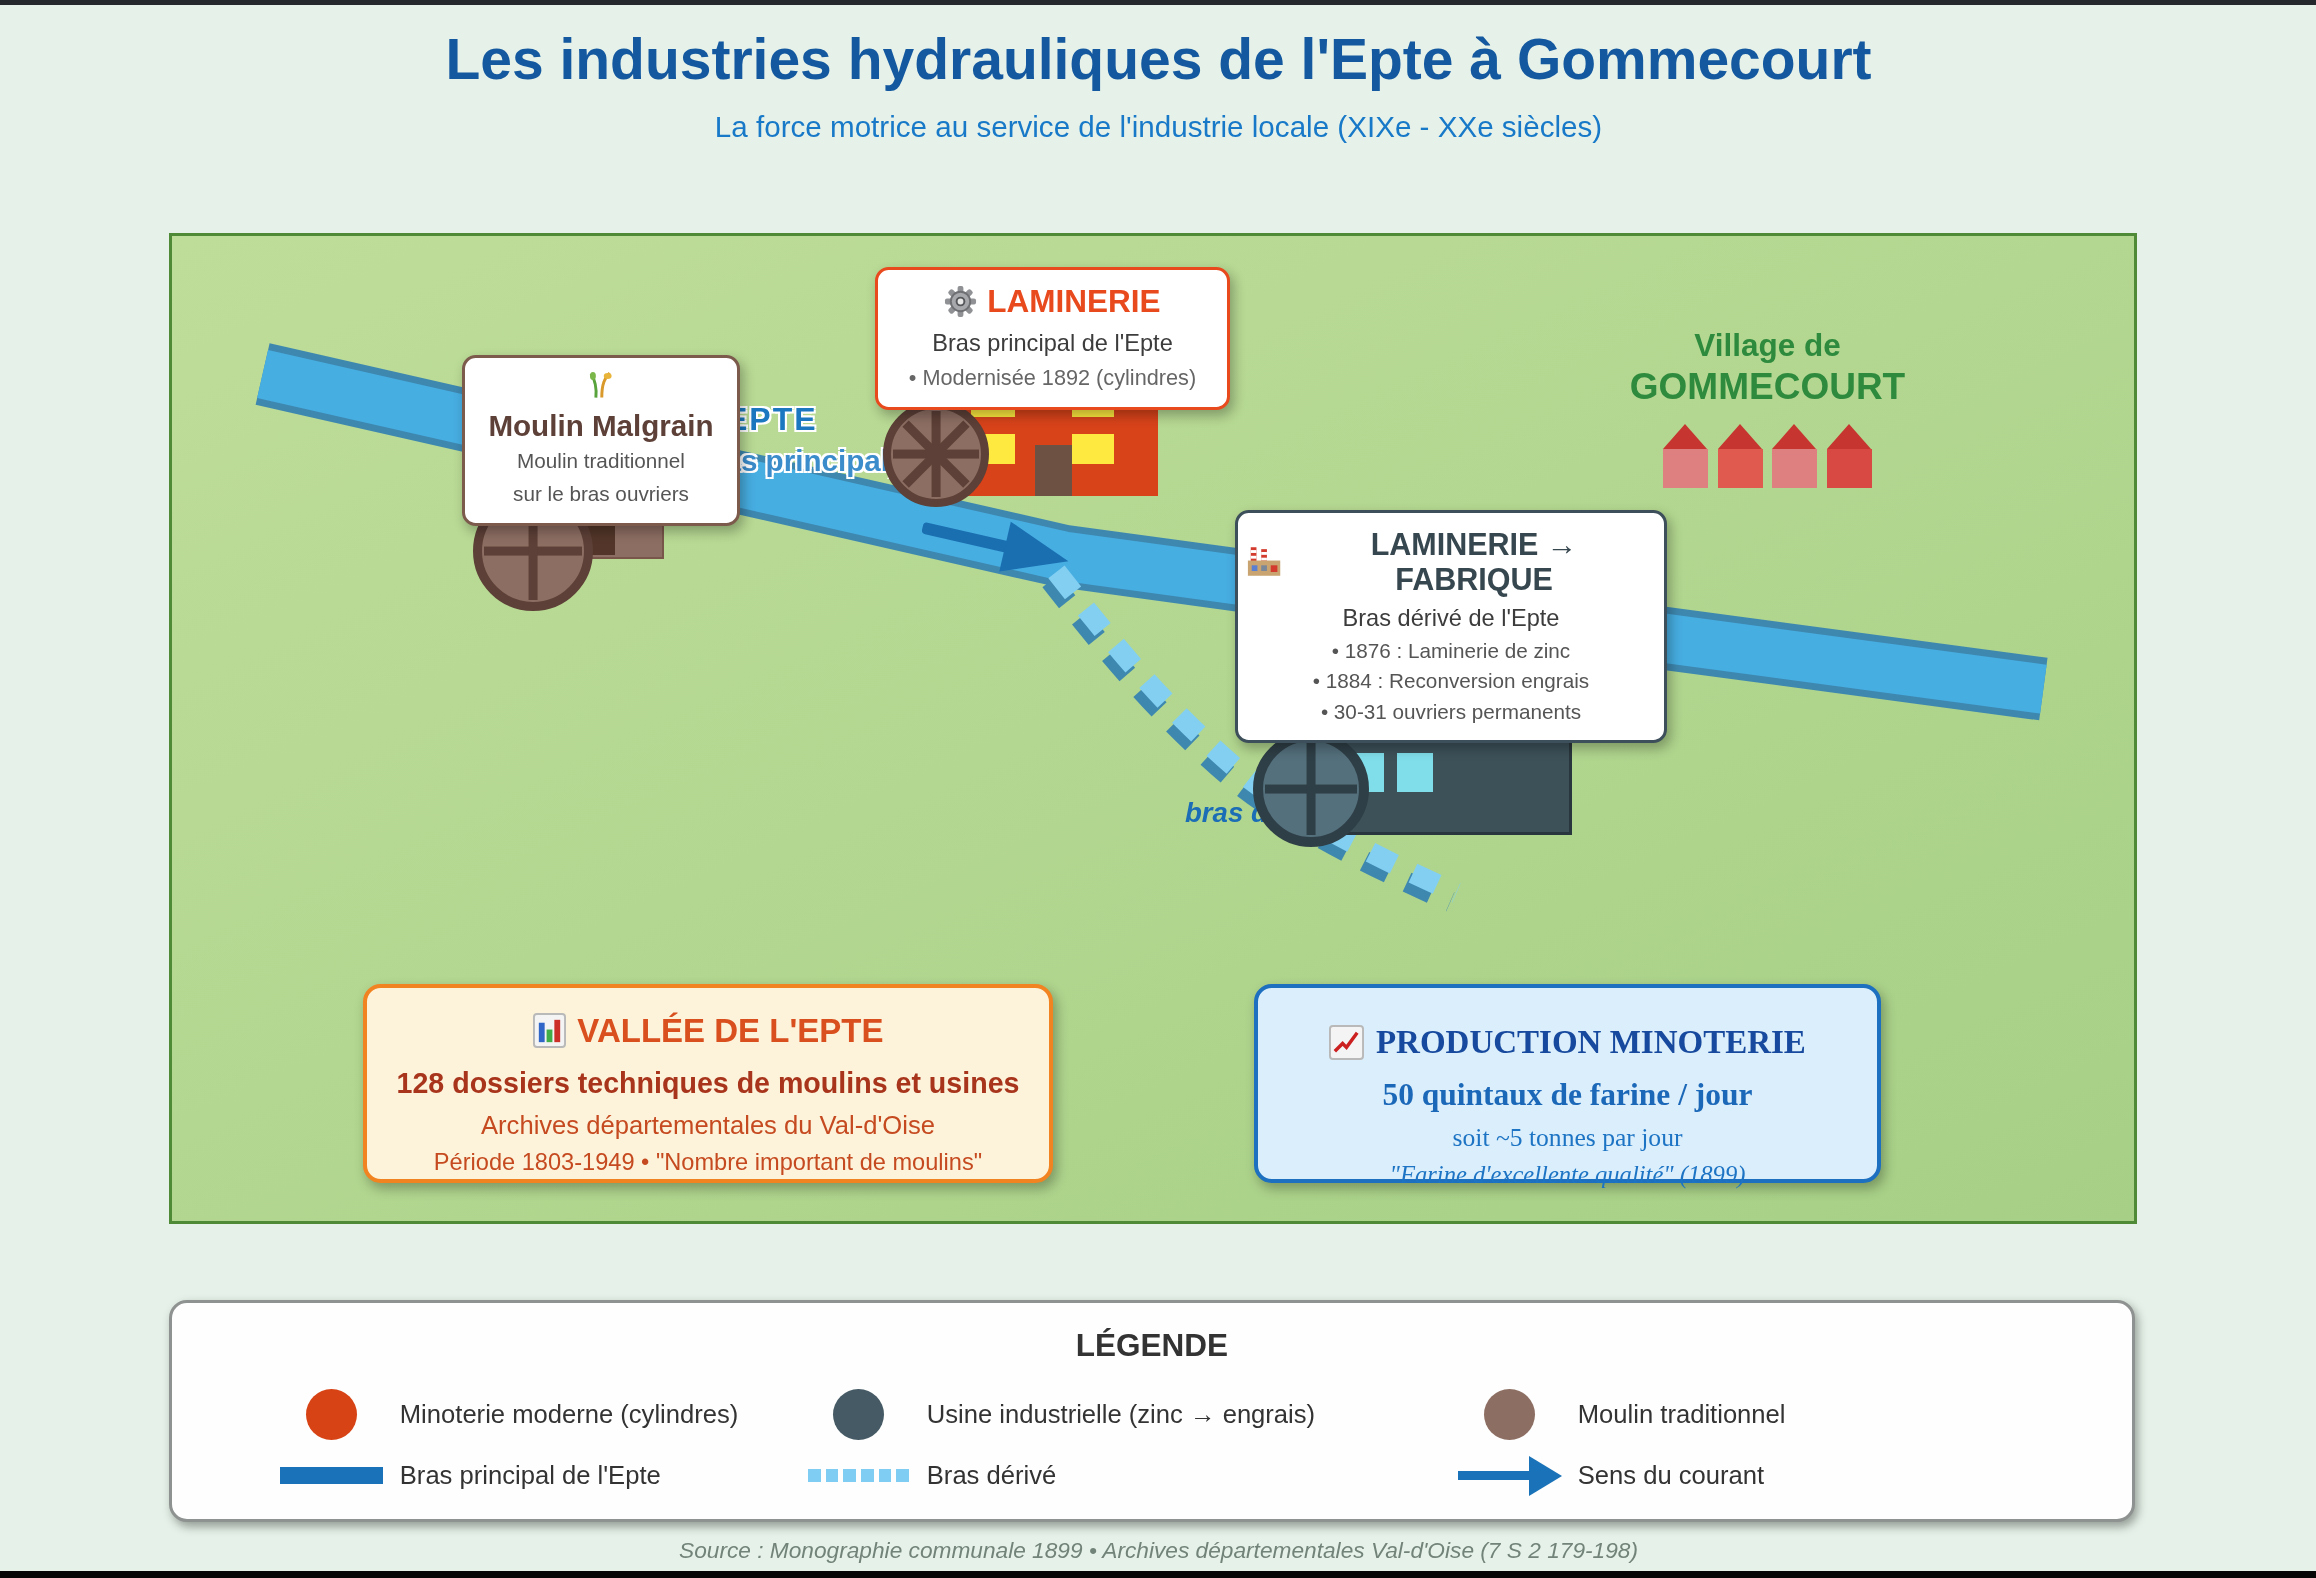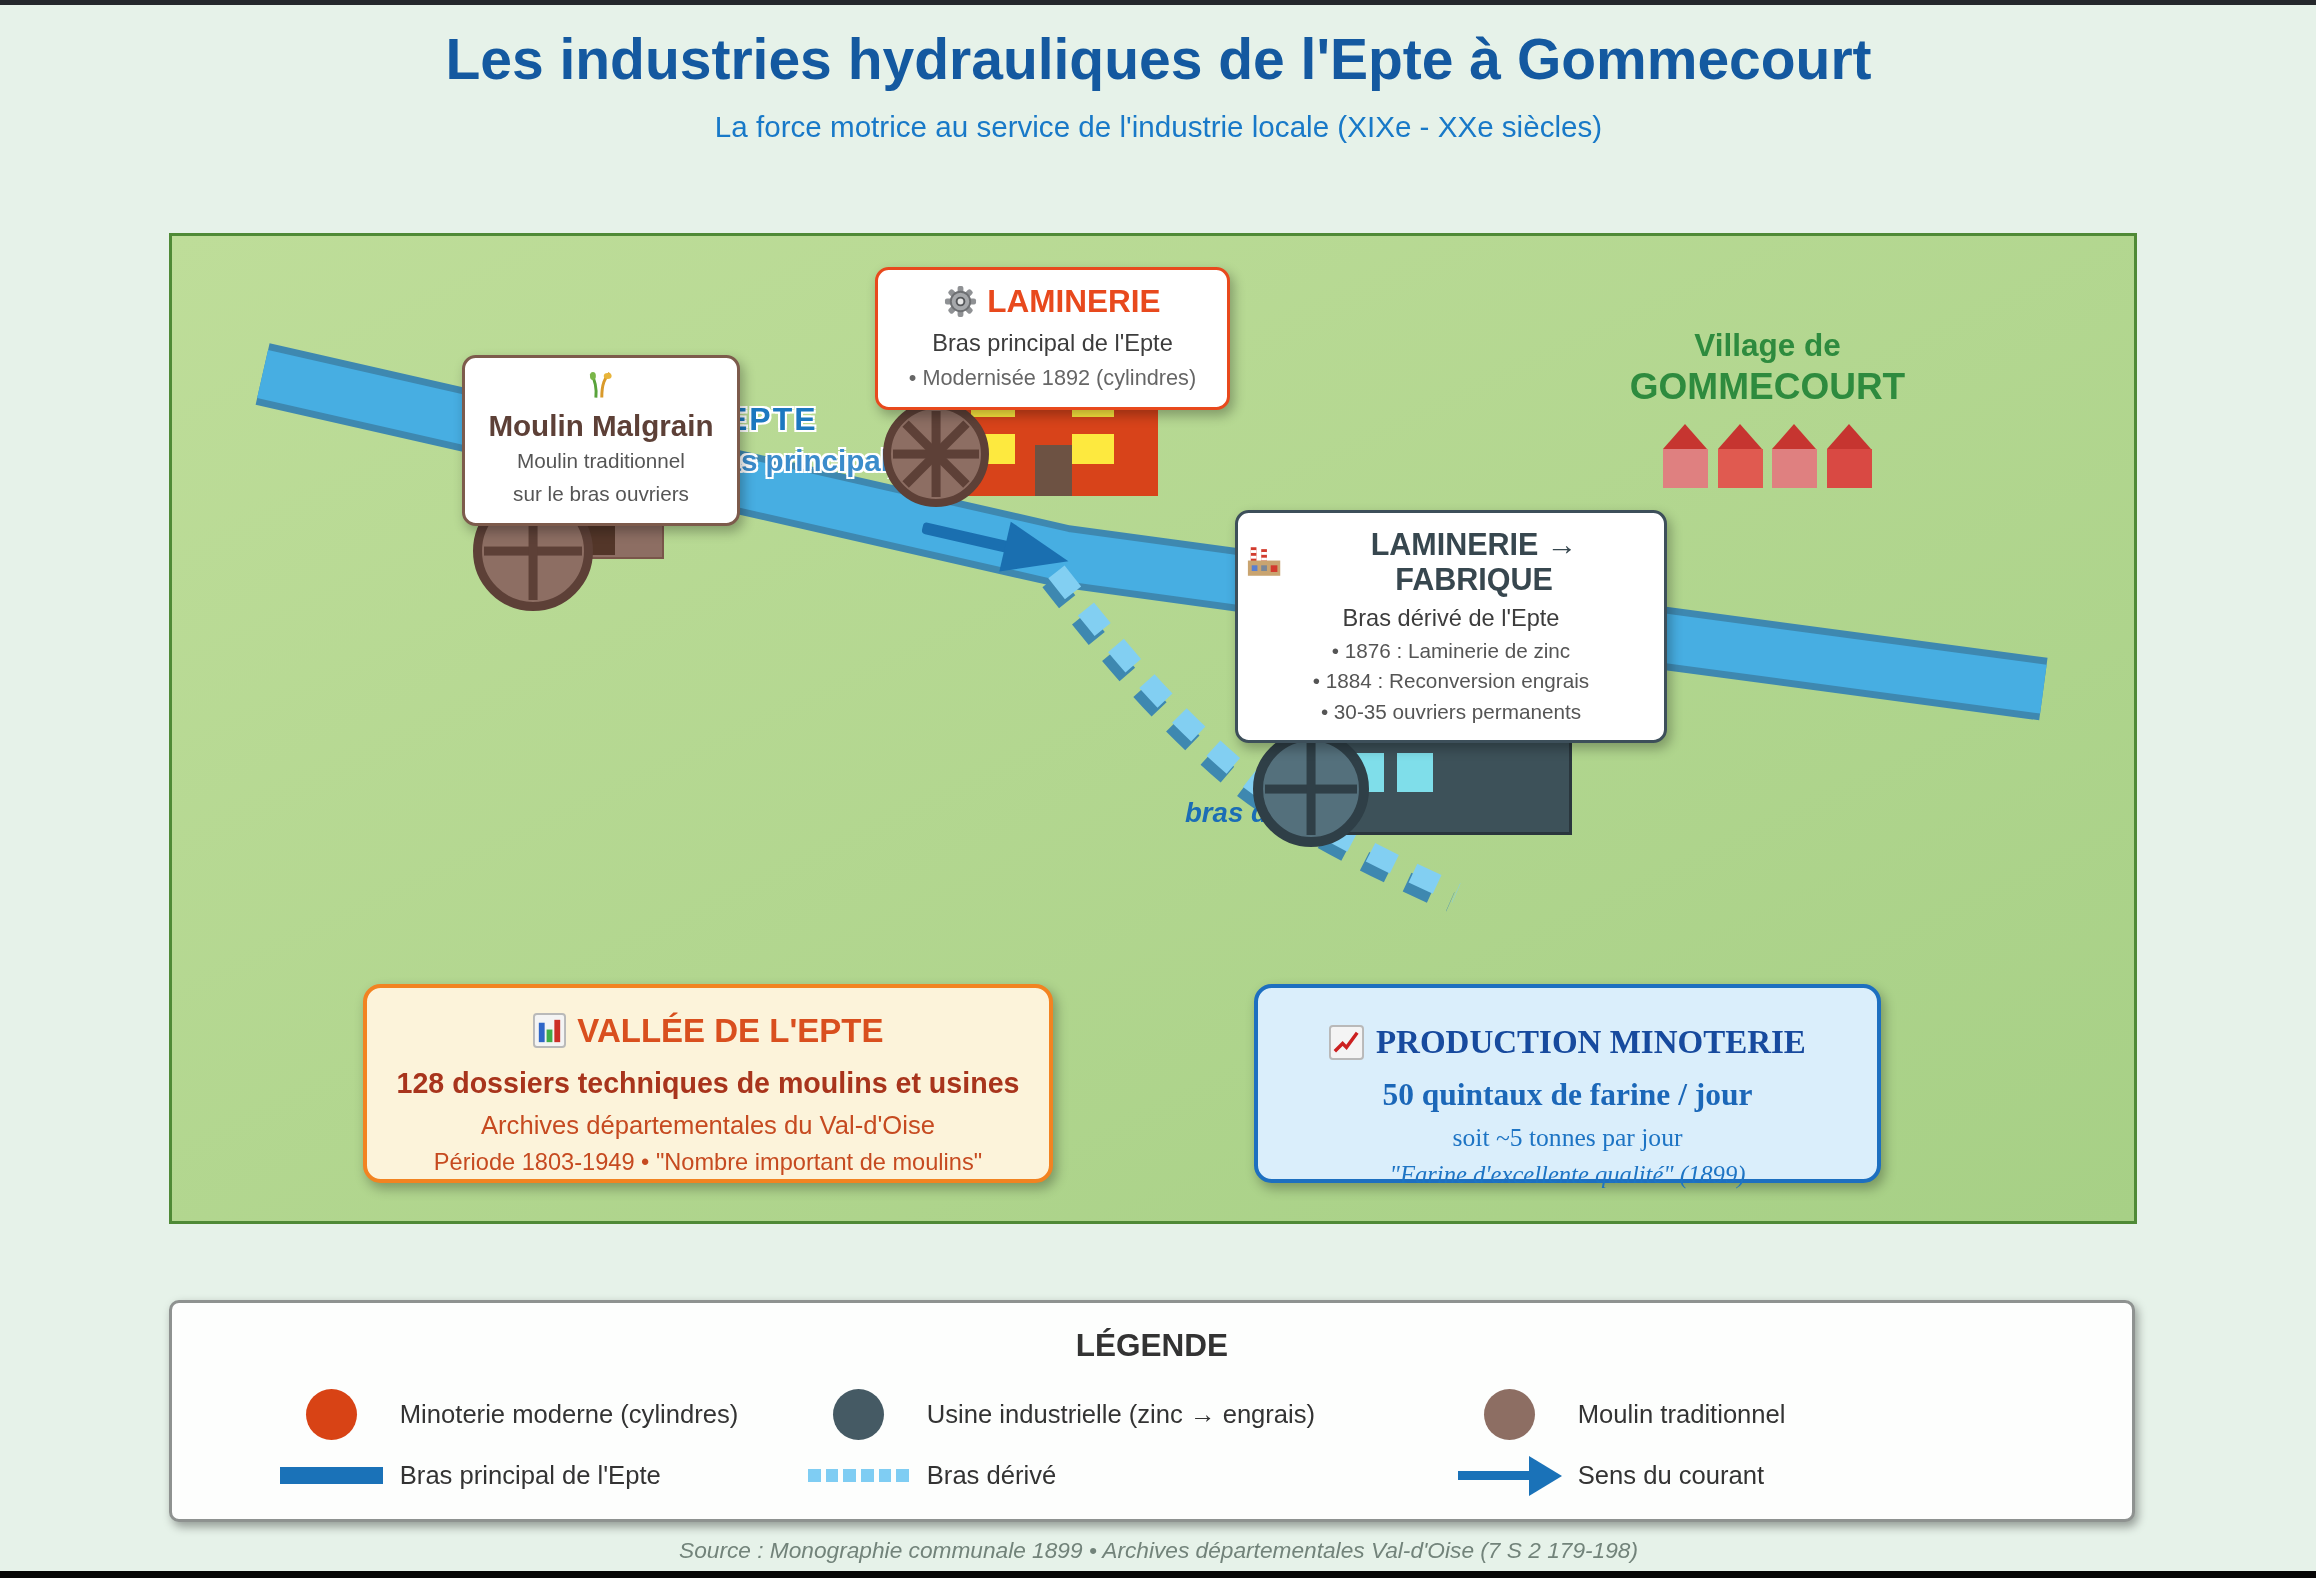--- a/index.html
+++ b/index.html
@@ -98,21 +98,21 @@
   .vallee-card .stat-l2{font-size:25.6px;color:#c64a20;margin-top:10.8px;}
   .vallee-card .stat-l3{font-size:23.6px;color:#c64a20;margin-top:8.9px;}
   .production-card{left:1082px;top:748px;width:627px;height:199px;background:#daeefb;border:4.9px solid #1d6fc0;padding-top:36px;font-family:Liberation Serif, serif;}
   .production-card .stat-title{font-size:33px;font-weight:700;color:#174a9e;display:flex;justify-content:center;align-items:center;gap:11.8px;}
   .production-card .stat-l1{font-size:31.5px;font-weight:700;color:#1b67b8;margin-top:15.8px;}
   .production-card .stat-l2{font-size:25.6px;color:#1d74c4;margin-top:9.9px;}
   .production-card .stat-l3{font-size:24.6px;font-style:italic;color:#1d74c4;margin-top:7.9px;}
 
   
   .legend{position:absolute;left:169px;top:1300px;width:1966px;height:222px;box-sizing:border-box;
-    background:#fdfefd;border:3px solid #8e9290;border-radius:10px;box-shadow:3px 4.9px 9.9px rgba(0,0,0,.35);}
+    background:#fdfefd;border:3px solid #8e9290;border-radius:18px;box-shadow:3px 4.9px 9.9px rgba(0,0,0,.35);}
   .legend-title{text-align:center;font-size:31.5px;font-weight:700;color:#333;margin-top:23.6px;}
   .legend-col{position:absolute;top:81px;}
   .lcol1{left:103px;} .lcol2{left:630px;} .lcol3{left:1281px;}
   .legend-row{display:flex;align-items:center;height:61px;}
   .swatch-cell{width:113px;display:flex;justify-content:center;align-items:center;}
   .legend-label{font-size:25.6px;color:#333;margin-left:11.8px;white-space:nowrap;}
   .sw-circle{width:51px;height:51px;border-radius:50%;}
   .sw-c1{background:#d84315;} .sw-c2{background:#455a64;} .sw-c3{background:#8d6e63;}
   .sw-solid{width:103px;height:17.7px;background:#1a72b8;}
   .sw-dashes{display:flex;gap:4.9px;}
@@ -257,21 +257,21 @@
           <rect x="2" y="16" width="34" height="16" fill="#c9a470"></rect>
           <rect x="6" y="21" width="6" height="6" fill="#5a7fd0"></rect>
           <rect x="16" y="21" width="6" height="6" fill="#7a8798"></rect>
           <rect x="26" y="21" width="7" height="7" fill="#d23b2e"></rect>
         </svg>
         <span>LAMINERIE → FABRIQUE</span>
       </div>
       <div class="card-sub">Bras dérivé de l'Epte</div>
       <div class="card-bullet">• 1876 : Laminerie de zinc</div>
       <div class="card-bullet">• 1884 : Reconversion engrais</div>
-      <div class="card-bullet">• 30-35 ouvriers permanents</div>
+      <div class="card-bullet">• 30-31 ouvriers permanents</div>
     </div>
 
     <div class="stat vallee-card">
       <div class="stat-title">
         <svg class="icon" width="33" height="35" viewBox="0 0 34 36">
           <rect x="1" y="1" width="32" height="34" rx="3" fill="#f4f4f4" stroke="#b9b9b9" stroke-width="2"></rect>
           <rect x="6" y="10" width="6" height="20" fill="#2f66c8"></rect>
           <rect x="14" y="17" width="6" height="13" fill="#3fae49"></rect>
           <rect x="22" y="7" width="6" height="23" fill="#cc2f27"></rect>
         </svg>

